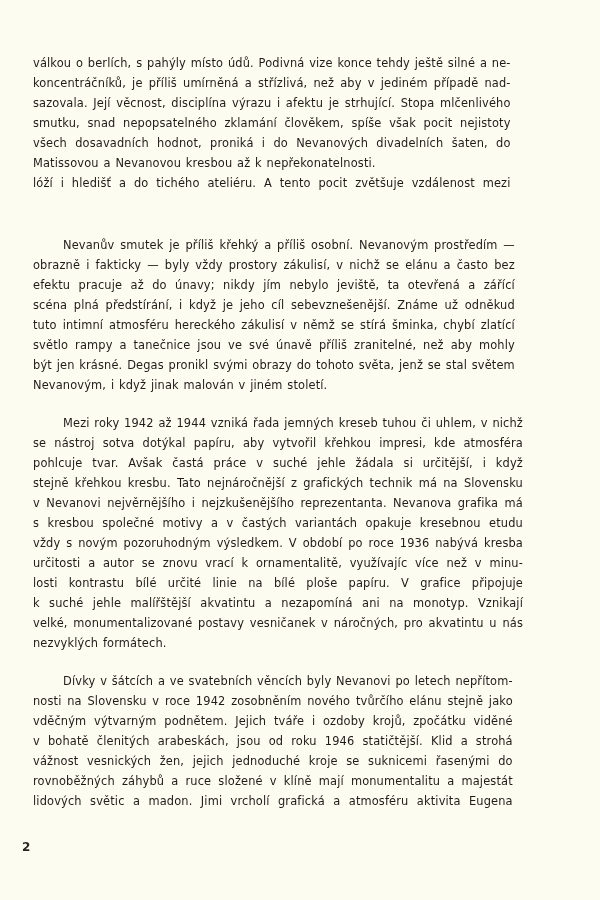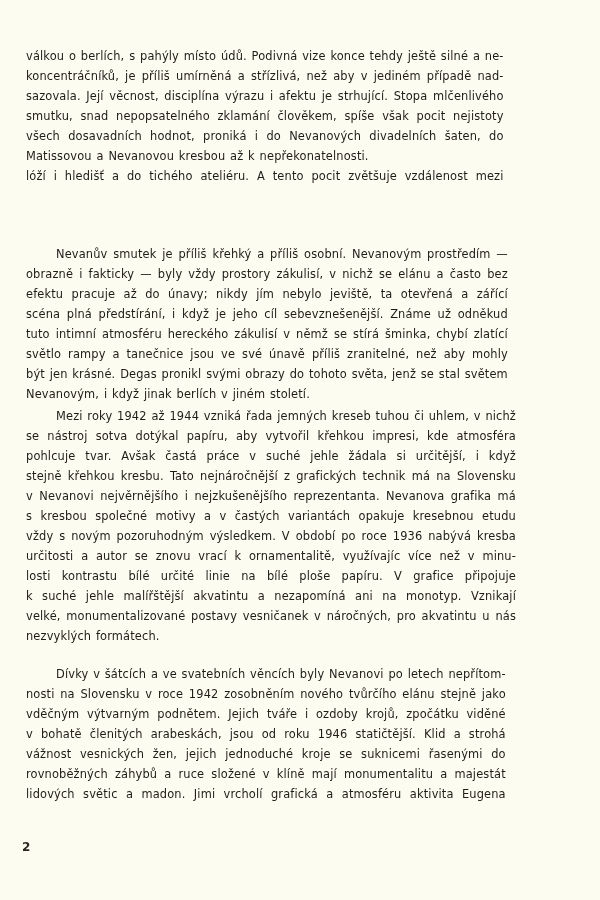--- a/index.html
+++ b/index.html
@@ -15,41 +15,41 @@
       font-family: "DejaVu Sans", "Liberation Sans", sans-serif;
       color: #1f1c18;
     }
     .page {
       position: absolute;
       left: 25px;
       top: 45px;
       width: 486px;
     }
     .para {
-      margin: 1px;
+      margin: 8px;
       font-size: 11.4px;
       line-height: 20px;
       letter-spacing: 0.15px;
       word-spacing: 1px;
     }
     .line {
       display: block;
       height: 20px;
       white-space: nowrap;
       text-align: justify;
       text-align-last: justify;
     }
     .line.last {
       text-align-last: left;
     }
     .line.indent {
       padding-left: 30px;
     }
     #p1 { position: absolute; top: 0; }
-    #p2 { position: absolute; top: 198px; }
+    #p2 { position: absolute; top: 182px; }
     #p3 { position: absolute; top: 360px; }
     #p4 { position: absolute; top: 618px; }
     .page-number {
       position: absolute;
       left: 22px;
       top: 840px;
       font-size: 12px;
       font-weight: bold;
       color: #2a2520;
       font-family: "DejaVu Sans", sans-serif;
@@ -71,21 +71,21 @@
   </p>
 
   <p class="para" id="p2">
     <span class="line indent">Nevanův smutek je příliš křehký a příliš osobní. Nevanovým prostředím —</span>
     <span class="line">obrazně i fakticky — byly vždy prostory zákulisí, v nichž se elánu a často bez</span>
     <span class="line">efektu pracuje až do únavy; nikdy jím nebylo jeviště, ta otevřená a zářící</span>
     <span class="line">scéna plná předstírání, i když je jeho cíl sebevznešenější. Známe už odněkud</span>
     <span class="line">tuto intimní atmosféru hereckého zákulisí v němž se stírá šminka, chybí zlatící</span>
     <span class="line">světlo rampy a tanečnice jsou ve své únavě příliš zranitelné, než aby mohly</span>
     <span class="line">být jen krásné. Degas pronikl svými obrazy do tohoto světa, jenž se stal světem</span>
-    <span class="line last">Nevanovým, i když jinak berlích v jiném století.</span>
+    <span class="line last">Nevanovým, i když jinak malován v jiném století.</span>
   </p>
 
   <p class="para" id="p3">
     <span class="line indent">Mezi roky 1942 až 1944 vzniká řada jemných kreseb tuhou či uhlem, v nichž</span>
     <span class="line">se nástroj sotva dotýkal papíru, aby vytvořil křehkou impresi, kde atmosféra</span>
     <span class="line">pohlcuje tvar. Avšak častá práce v suché jehle žádala si určitější, i když</span>
     <span class="line">stejně křehkou kresbu. Tato nejnáročnější z grafických technik má na Slovensku</span>
     <span class="line">v Nevanovi nejvěrnějšího i nejzkušenějšího reprezentanta. Nevanova grafika má</span>
     <span class="line">s kresbou společné motivy a v častých variantách opakuje kresebnou etudu</span>
     <span class="line">vždy s novým pozoruhodným výsledkem. V období po roce 1936 nabývá kresba</span>

